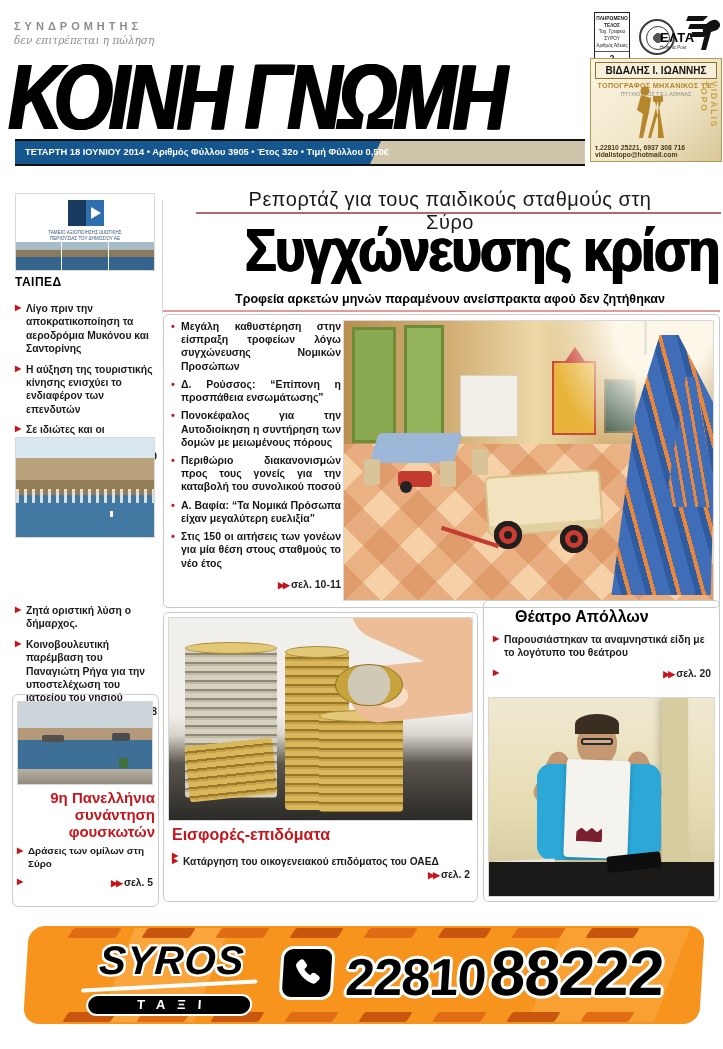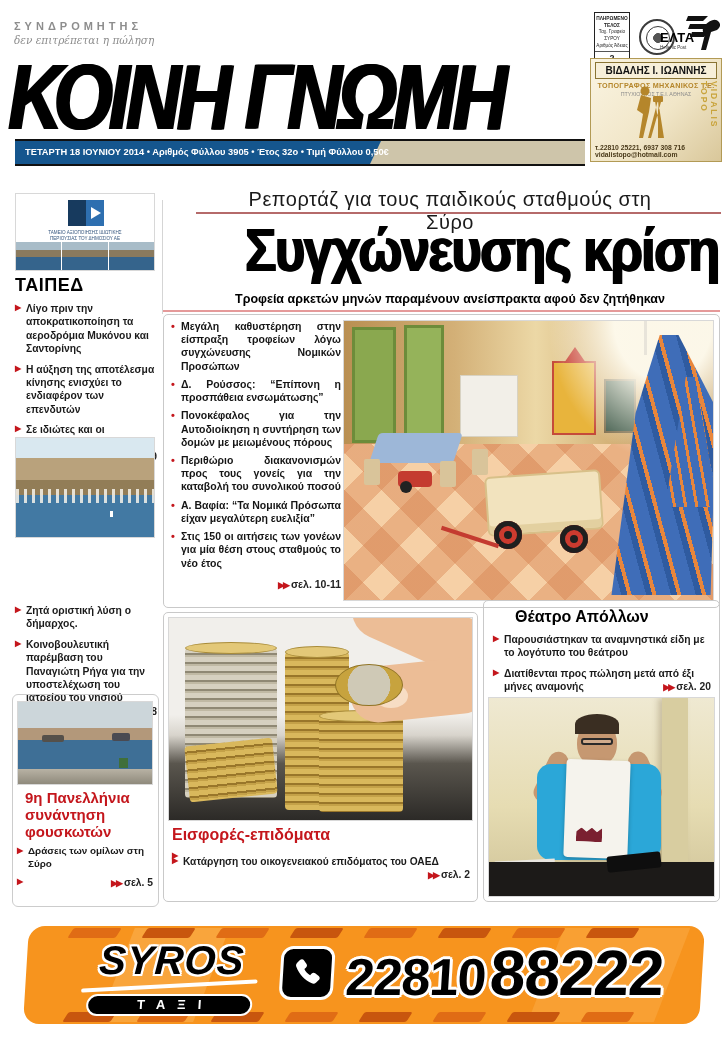--- a/index.html
+++ b/index.html
@@ -173,26 +173,26 @@
   .ta2{left:146px;top:52px;transform:rotate(-24deg);}
   .t-shirt{position:absolute;left:76px;top:62px;width:64px;height:98px;background:#f5f3ed;border-radius:4px;
      transform:rotate(2deg);box-shadow:0 2px 4px rgba(0,0,0,.25);}
   .t-logo{position:absolute;left:12px;bottom:16px;width:26px;height:14px;background:#7a2030;
      clip-path:polygon(0 30%,20% 0,40% 30%,60% 0,80% 30%,100% 0,100% 100%,0 100%);}
   .t-desk{position:absolute;left:0;bottom:0;width:100%;height:34px;background:#1c1a18;}
   .t-mic{position:absolute;left:118px;bottom:26px;width:54px;height:16px;background:#0e0e0e;transform:rotate(-6deg);border-radius:3px;}
   .t-paper{position:absolute;left:6px;bottom:24px;width:60px;height:12px;background:#e8e6e0;transform:rotate(-3deg);}
 
   
-  .taiped-head{left:15px;top:275px;font-size:18px;letter-spacing:.5px;text-align:center;}
+  .taiped-head{left:15px;top:275px;font-size:12px;letter-spacing:.5px;text-align:center;}
   .taiped-bullets{left:15px;top:302px;width:142px;}
   .kimolos-head{left:15px;top:545px;width:142px;font-size:15.5px;line-height:1.16;}
   .kimolos-bullets{left:15px;top:604px;width:142px;}
   .sec3-box{left:12px;top:694px;width:147px;height:213px;border:1px solid #cccccc;border-radius:6px;box-sizing:border-box;}
-  .fousk-head{left:25px;top:790px;width:136px;font-size:15px;line-height:1.12;}
+  .fousk-head{left:19px;top:790px;width:136px;font-size:15px;line-height:1.12;text-align:right;}
   .fousk-bullets{left:17px;top:845px;width:136px;}
   .fousk-bullets .sb-item{font-size:9.9px;margin-bottom:5px;}
 
   
   .eis-box{left:163px;top:612px;width:315px;height:290px;border:1px solid #c9c9c9;border-radius:5px;box-sizing:border-box;}
   .eis-head{left:172px;top:826px;font-size:16px;}
   .eis-bullets{left:172px;top:850px;width:298px;}
   .eis-bullets .sb-item{font-size:10.2px;margin-bottom:5px;}
   .the-box{left:483px;top:600px;width:237px;height:302px;border:1px solid #c9c9c9;border-radius:5px;box-sizing:border-box;}
   .the-head{left:515px;top:608px;font-size:16px;}
@@ -325,21 +325,21 @@
     </div>
     <div class="tp-strip">
       <div class="tp-cell"></div>
       <div class="tp-cell"></div>
       <div class="tp-cell"></div>
     </div>
   </div>
   <div class="abs sec-head taiped-head">ΤΑΙΠΕΔ</div>
   <div class="abs taiped-bullets">
     <div class="sb-item"><span class="tri">▶</span><span>Λίγο πριν την αποκρατικοποίηση τα αεροδρόμια Μυκόνου και Σαντορίνης</span></div>
-    <div class="sb-item"><span class="tri">▶</span><span>Η αύξηση της αποτέλεσμα κίνησης ενισχύει το ενδιαφέρον των επενδυτών</span></div>
+    <div class="sb-item"><span class="tri">▶</span><span>Η αύξηση της τουριστικής κίνησης ενισχύει το ενδιαφέρον των επενδυτών</span></div>
     <div class="sb-item"><span class="tri">▶</span><span>Σε ιδιώτες και οι υπηρεσίες ασφαλείας των αεροδρομίων</span>
       <span class="pref"><span class="ref-arr">▶▶</span><span>σελ. 9</span></span></div>
   </div>
 
   <div class="ph-frame kimolos-photo">
     <div class="houses"></div>
     <div class="sail"></div>
   </div>
   <div class="abs kimolos-bullets">
     <div class="sb-item"><span class="tri">▶</span><span>Ζητά οριστική λύση ο δήμαρχος.</span></div>
@@ -382,21 +382,21 @@
   <div class="abs eis-bullets">
     <div class="sb-item"><span class="tri">▶</span></div>
     <div class="sb-item"><span class="tri">▶</span><span>Κατάργηση του οικογενειακού επιδόματος του ΟΑΕΔ</span>
       <span class="pref"><span class="ref-arr">▶▶</span><span>σελ. 2</span></span></div>
   </div>
 
   <div class="abs the-box"></div>
   <div class="abs sec-head the-head">Θέατρο Απόλλων</div>
   <div class="abs the-bullets">
     <div class="sb-item"><span class="tri">▶</span><span>Παρουσιάστηκαν τα αναμνηστικά είδη με το λογότυπο του θεάτρου</span></div>
-    <div class="sb-item"><span class="tri">▶</span><span>Διατίθενται προς πώληση μετά από έξι μήνες αναμονής</span>
+    <div class="sb-item"><span class="tri">▶</span>
       <span class="pref"><span class="ref-arr">▶▶</span><span>σελ. 20</span></span></div>
   </div>
   <div class="ph-frame theatro-photo">
     <div class="t-col"></div>
     <div class="t-arm ta1"></div>
     <div class="t-arm ta2"></div>
     <div class="t-torso"></div>
     <div class="t-head"></div>
     <div class="t-hair"></div>
     <div class="t-glasses"></div>

